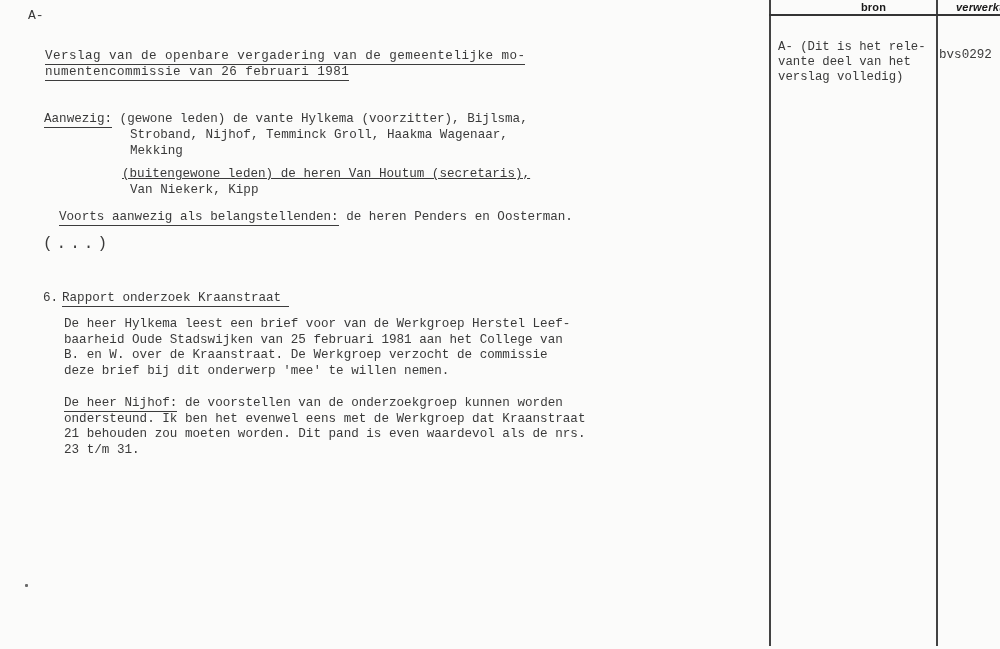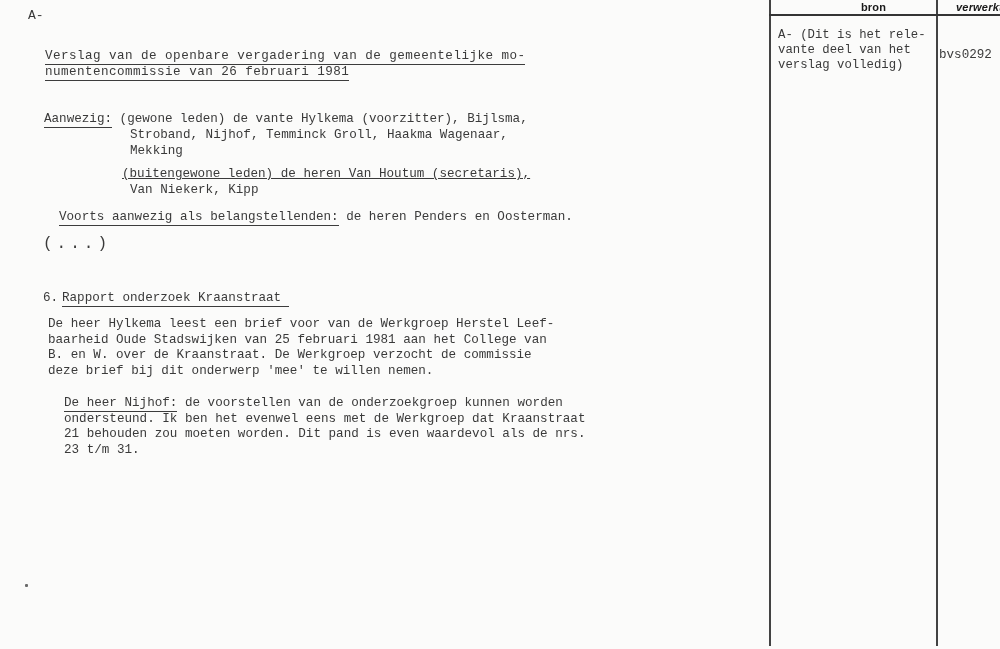--- a/index.html
+++ b/index.html
@@ -20,37 +20,37 @@
   .att2{left:130px;top:128px;}
   .att3{left:130px;top:144px;}
   .att4{left:122px;top:167px;text-decoration:underline;}
   .att5{left:130px;top:183px;}
   .voorts{left:59px;top:210px;}
   .ellipsis{left:43px;top:237px;font-size:16px;letter-spacing:4px;}
   .sec-num{left:43px;top:291px;}
   .sec-head{left:62px;top:291px;}
   .sec-head .u{padding-right:8px;}
   .para{white-space:pre-line;}
-  .p1{left:48px;top:317px;width:540px;}
+  .p1{left:64px;top:317px;width:540px;}
   .p2{left:64px;top:396px;width:560px;}
   .p2 .rest{white-space:pre-line;}
   .speck{left:25px;top:584px;width:3px;height:3px;background:#6a6a6a;border-radius:1px;}
   
   .vline{top:0;width:2px;height:646px;background:#434343;}
   .vl-left{left:769px;}
   .vl-right{left:936px;}
   .hline{left:769px;top:14px;width:231px;height:2px;background:#343434;}
   .colhead{
     top:1px;text-align:center;
     font-family:"Liberation Sans","DejaVu Sans",sans-serif;
     font-size:11px;font-weight:bold;color:#1a1a1a;letter-spacing:.2px;
   }
   .bron-head{left:771px;width:165px;padding-left:20px;}
   .verwerkt-head{left:956px;width:40px;font-style:italic;}
-  .margin-note{left:778px;top:28px;font-size:12.3px;line-height:15px;white-space:pre-line;}
+  .margin-note{left:778px;top:40px;font-size:12.3px;line-height:15px;white-space:pre-line;}
   .margin-code{left:939px;top:48px;}
 </style>
 </head>
 <body>
 
 <div class="abs mono label-a">A-</div>
 
 <div class="abs mono t1"><span class="u">Verslag van de openbare vergadering van de gemeentelijke mo-</span></div>
 <div class="abs mono t2"><span class="u">numentencommissie van 26 februari 1981</span></div>
 

